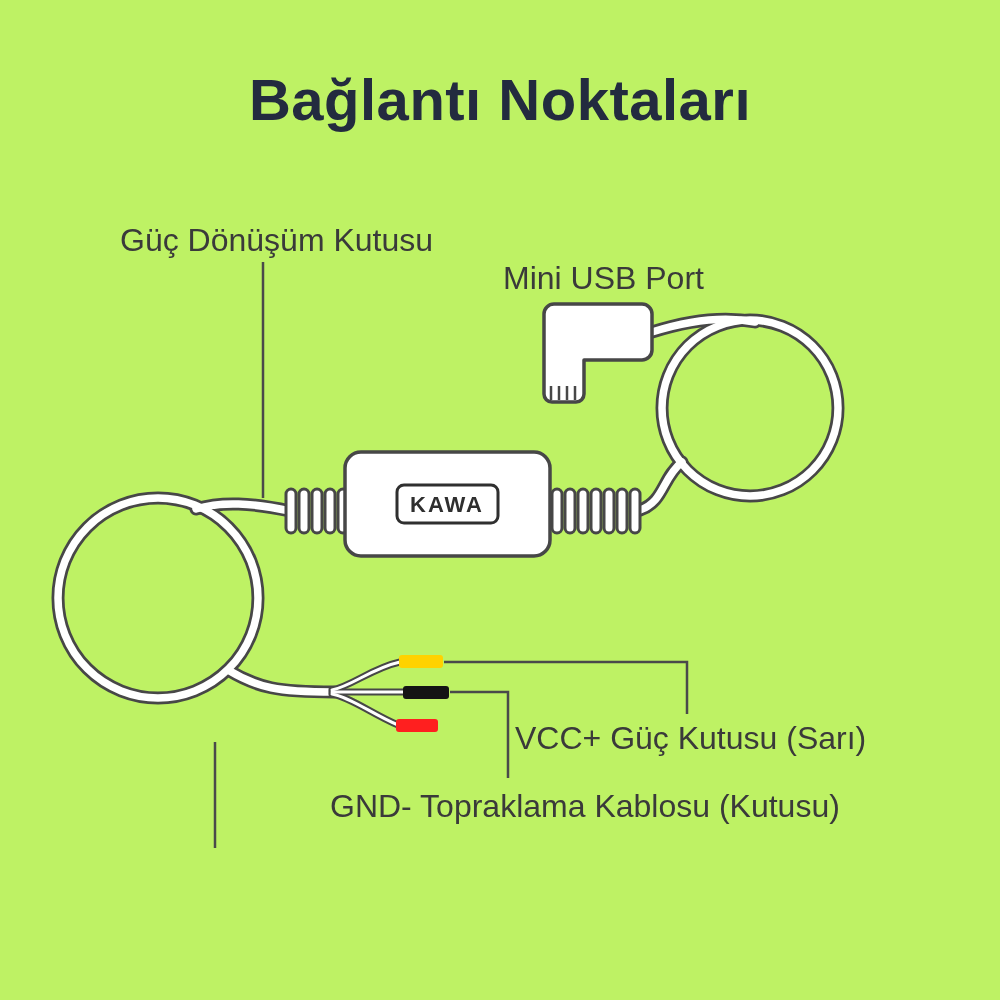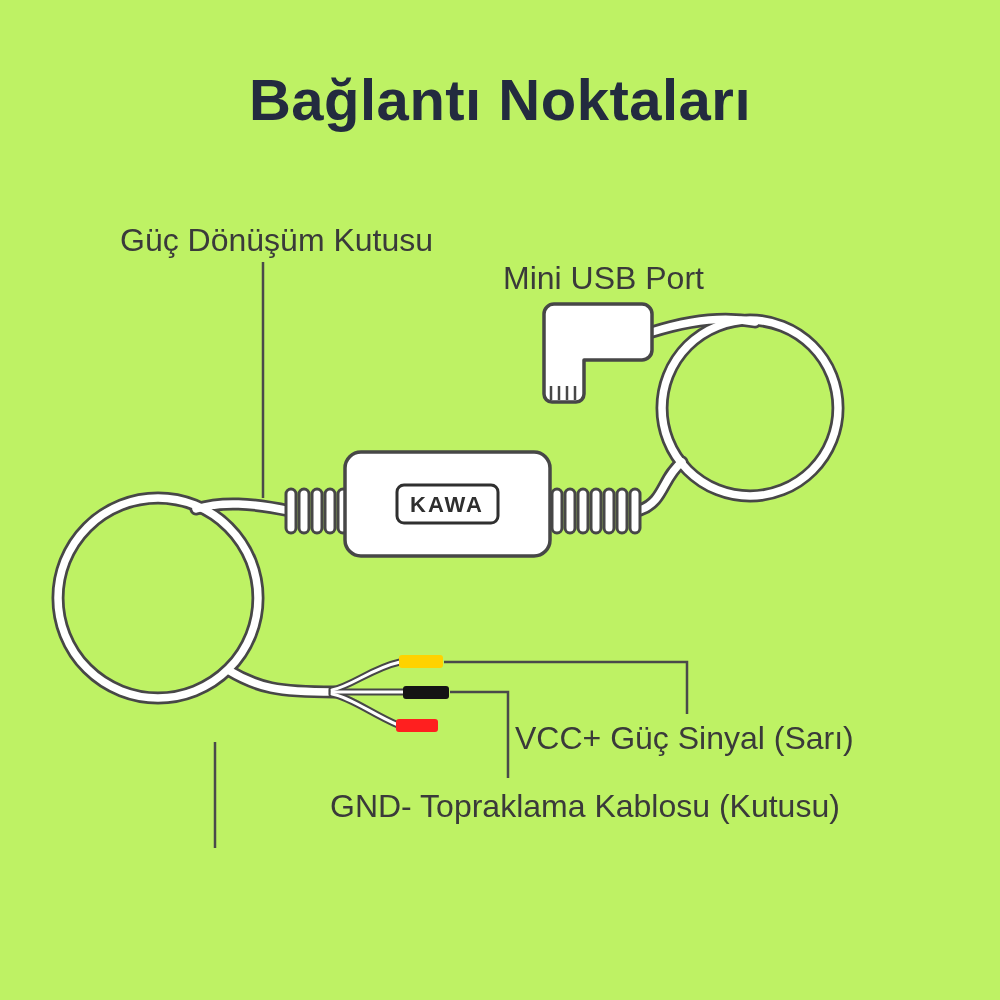--- a/index.html
+++ b/index.html
@@ -114,16 +114,16 @@
     <g fill="none" stroke="#4a4a4a" stroke-width="2.5">
       <path d="M263,262 L263,498"></path>
       <path d="M444,662 L687,662 L687,714"></path>
       <path d="M450,692 L508,692 L508,778"></path>
       <path d="M215,742 L215,848"></path>
     </g>
   </svg>
 
   <div class="label" style="left:120px; top:222px;">Güç Dönüşüm Kutusu</div>
   <div class="label" style="left:462px; top:260px;margin-left:41px;">Mini USB Port</div>
-  <div class="label" style="left:515px; top:720px;">VCC+ Güç Sinyal (Sarı)</div>
+  <div class="label" style="left:515px; top:720px;">VCC+ Güç Kutusu (Sarı)</div>
   <div class="label" style="left:330px; top:788px;">GND- Topraklama Kablosu (Kutusu)</div>
 
 </div>
 
 </body></html>

